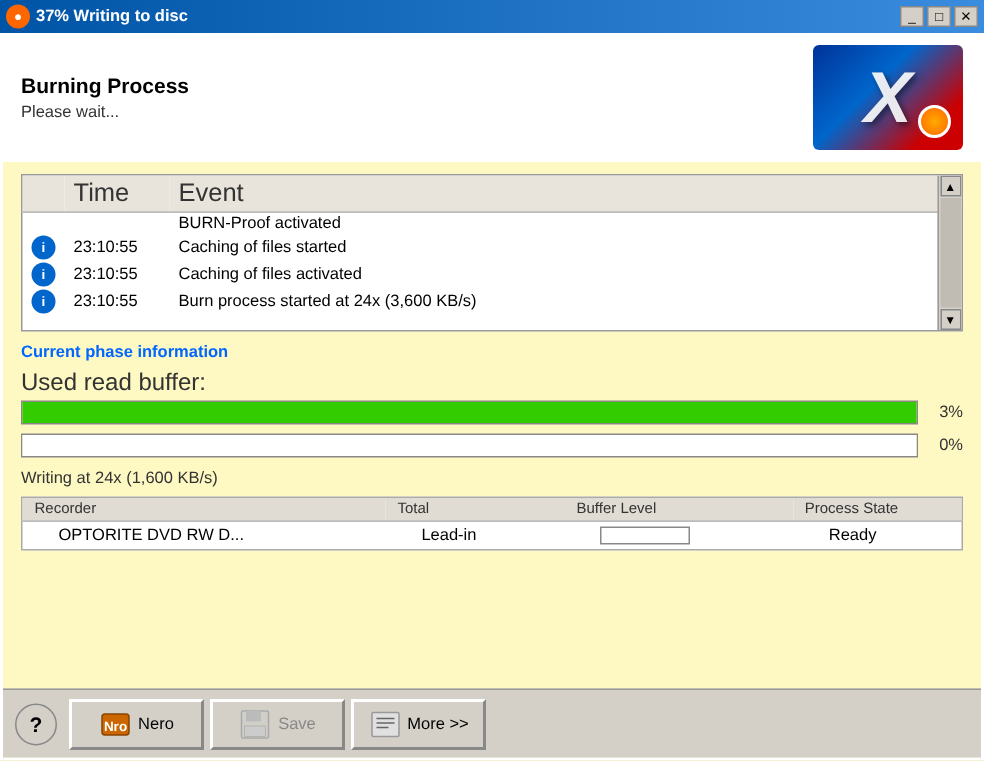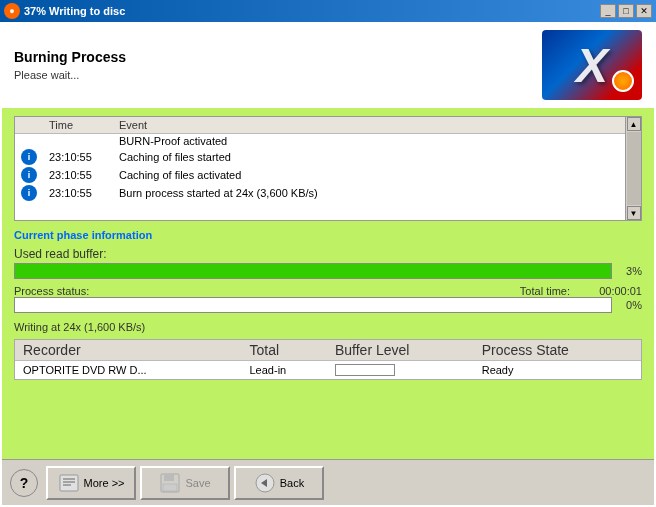--- a/index.html
+++ b/index.html
@@ -49,21 +49,21 @@
       background: #d4d0c8;
       border: 1px solid #888;
       font-size: 9px;
       cursor: pointer;
       display: flex; align-items: center; justify-content: center;
       color: #000;
     }
 
     
     .window {
-      background: #bef264;
+      background: #fef9c3;
       border: 2px solid #fff;
       border-top: none;
       height: calc(507px - 22px);
       display: flex;
       flex-direction: column;
       position: relative;
     }
 
     
     .header-area {
@@ -135,21 +135,21 @@
       border-collapse: collapse;
     }
     .log-table thead tr {
       background: #e8e4dc;
     }
     .log-table th {
       text-align: left;
       padding: 2px 6px;
       border-bottom: 1px solid #bbb;
       font-weight: normal;
-      font-size: 11px;
+      font-size: 17px;
       color: #333;
     }
     .log-table td {
       padding: 1px 6px;
       font-size: 11px;
       vertical-align: middle;
     }
     .log-row-icon {
       width: 16px;
       height: 16px;
@@ -198,21 +198,21 @@
       margin-top: 2px;
     }
 
     
     .buffer-section {
       display: flex;
       flex-direction: column;
       gap: 2px;
     }
     .buffer-label {
-      font-size: 12px;
+      font-size: 16px;
       color: #333;
     }
     .buffer-row {
       display: flex;
       align-items: center;
       gap: 6px;
     }
     .progress-bar-container {
       flex: 1;
       height: 16px;
@@ -275,27 +275,27 @@
       background: white;
     }
     .recorder-table {
       width: 100%;
       border-collapse: collapse;
     }
     .recorder-table th {
       background: #e0dcd4;
       text-align: left;
       padding: 2px 8px;
-      font-size: 14px;
+      font-size: 10px;
       font-weight: normal;
       color: #333;
       border-bottom: 1px solid #bbb;
     }
     .recorder-table td {
-      padding: 3px 8px;
+      padding: 3px 24px;
       font-size: 11px;
     }
     .buffer-small {
       width: 60px;
       height: 12px;
       border: 1px solid #888;
       background: white;
     }
 
     
@@ -436,25 +436,20 @@
             <div class="progress-fill-segment"></div>
             <div class="progress-fill-segment"></div>
             <div class="progress-fill-segment"></div>
           </div>
         </div>
         <span class="progress-pct">3%</span>
       </div>
     </div>
 
     <div>
-      <div class="status-row">
-        <span class="status-label">Process status:</span>
-        <span class="total-time-label">Total time:</span>
-        <span class="total-time-value">00:00:01</span>
-      </div>
       <div class="buffer-row">
         <div class="progress-bar-container">
           <div style="height:100%;background:white;"></div>
         </div>
         <span class="progress-pct">0%</span>
       </div>
     </div>
 
     <div class="writing-info">Writing at 24x (1,600 KB/s)</div>
 
@@ -479,49 +474,49 @@
           </tr>
         </tbody>
       </table>
     </div>
 
   </div>
 
   <div class="toolbar">
     <div class="toolbar-help">?</div>
 
+    <div class="toolbar-btn">
+      <div class="toolbar-btn-icon">
+        <svg width="22" height="22" viewBox="0 0 22 22">
+          <rect x="2" y="4" width="18" height="14" rx="2" fill="#cc6600" stroke="#884400" stroke-width="1"></rect>
+          <text x="11" y="15" text-anchor="middle" font-size="9" fill="white" font-weight="bold">Nro</text>
+        </svg>
+      </div>
+      <span class="toolbar-btn-label">Nero</span>
+    </div>
+
+    <div class="toolbar-btn disabled">
+      <div class="toolbar-btn-icon">
+        <svg width="22" height="22" viewBox="0 0 22 22">
+          <rect x="2" y="2" width="18" height="18" rx="1" fill="#d0d0c8" stroke="#aaa" stroke-width="1"></rect>
+          <rect x="5" y="2" width="10" height="7" fill="#bbb"></rect>
+          <rect x="4" y="12" width="14" height="7" fill="#ccc" stroke="#aaa" stroke-width="0.5"></rect>
+        </svg>
+      </div>
+      <span class="toolbar-btn-label">Save</span>
+    </div>
 
     <div class="toolbar-btn">
       <div class="toolbar-btn-icon">
         <svg width="22" height="22" viewBox="0 0 22 22">
           <rect x="2" y="3" width="18" height="16" rx="1" fill="#e0e0e0" stroke="#999" stroke-width="1"></rect>
           <line x1="5" y1="7" x2="17" y2="7" stroke="#666" stroke-width="1"></line>
           <line x1="5" y1="10" x2="17" y2="10" stroke="#666" stroke-width="1"></line>
           <line x1="5" y1="13" x2="13" y2="13" stroke="#666" stroke-width="1"></line>
         </svg>
       </div>
       <span class="toolbar-btn-label">More &gt;&gt;</span>
     </div>
 
-    <div class="toolbar-btn disabled">
-      <div class="toolbar-btn-icon">
-        <svg width="22" height="22" viewBox="0 0 22 22">
-          <rect x="2" y="2" width="18" height="18" rx="1" fill="#d0d0c8" stroke="#aaa" stroke-width="1"></rect>
-          <rect x="5" y="2" width="10" height="7" fill="#bbb"></rect>
-          <rect x="4" y="12" width="14" height="7" fill="#ccc" stroke="#aaa" stroke-width="0.5"></rect>
-        </svg>
-      </div>
-      <span class="toolbar-btn-label">Save</span>
-    </div>
-
-    <div class="toolbar-btn">
-      <div class="toolbar-btn-icon">
-        <svg width="22" height="22" viewBox="0 0 22 22">
-          <circle cx="11" cy="11" r="9" fill="#e0e0e0" stroke="#999" stroke-width="1"></circle>
-          <polygon points="13,7 7,11 13,15" fill="#666"></polygon>
-        </svg>
-      </div>
-      <span class="toolbar-btn-label">Back</span>
-    </div>
 
   </div>
 
 </div>
 
 </body></html>

